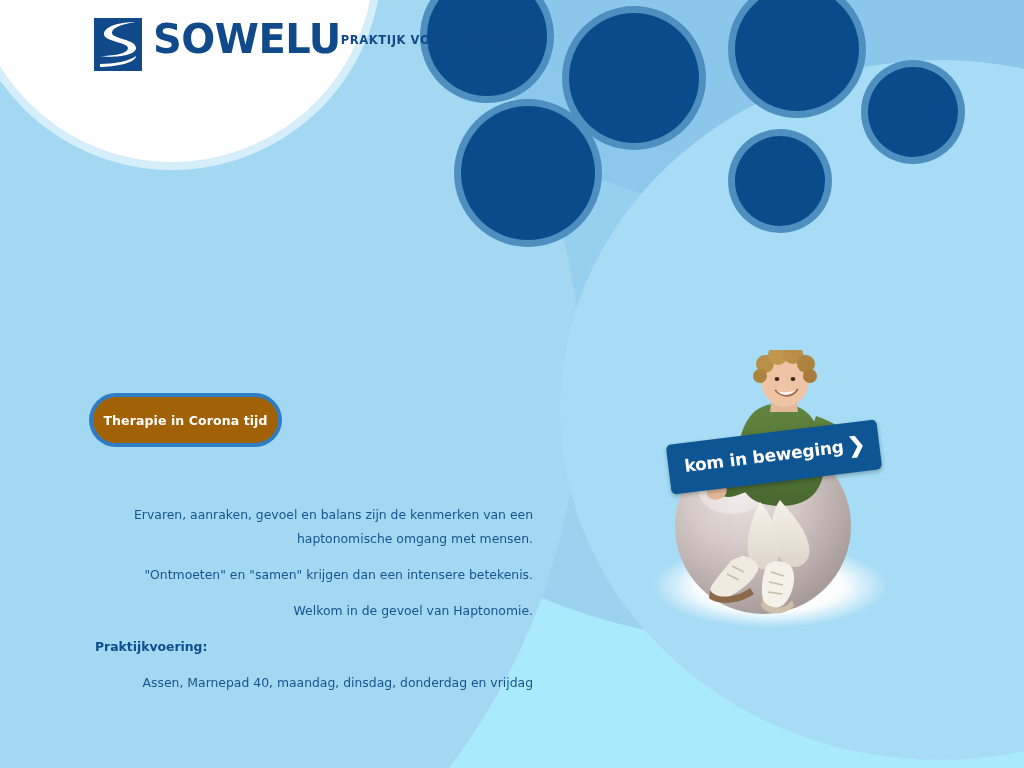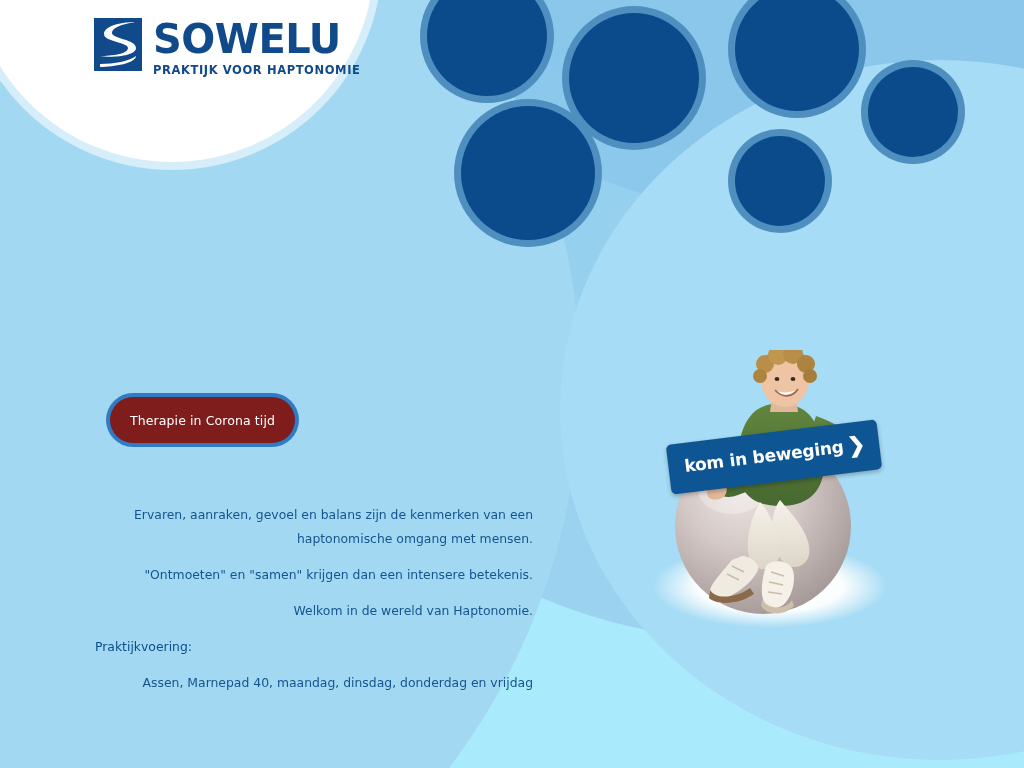--- a/index.html
+++ b/index.html
@@ -131,57 +131,57 @@
     align-items: flex-start;
     gap: 11px;
   }
   .logo-mark {
     width: 48px;
     height: 53px;
     flex: none;
   }
   .logo-words {
     display: flex;
-    flex-direction: column;
+    flex-direction: row;
     padding-top: 1px;
   }
   .logo-name {
     font-family: "DejaVu Sans", sans-serif;
     font-weight: bold;
     font-size: 40px;
     line-height: 40px;
     letter-spacing: -0.5px;
     color: #114a8b;
   }
   .logo-tag {
     font-family: "DejaVu Sans", sans-serif;
     font-weight: bold;
     font-size: 11.5px;
     line-height: 14px;
     letter-spacing: 0.6px;
     color: #114a8b;
-    margin-top: 4px;
+    margin-top: 14px;
     text-align: center;
   }
 
   
   #corona-button {
     position: absolute;
-    left: 110px;
+    left: 93px;
     top: 397px;
     width: 185px;
     height: 46px;
     border: 0;
     padding: 0;
     border-radius: 23px;
-    background: #7f1d1d;
+    background: #a16207;
     box-shadow: 0 0 0 4px #2f7cc4;
     color: #ffffff;
     font-family: "DejaVu Sans", sans-serif;
-    font-weight: normal;
+    font-weight: bold;
     font-size: 12.5px;
     letter-spacing: 0.1px;
     cursor: pointer;
   }
 
   
   #body-copy {
     position: absolute;
     left: 95px;
     top: 503px;
@@ -192,21 +192,21 @@
     line-height: 24px;
   }
   #body-copy p {
     margin: 0 0 12px 0;
   }
   #body-copy p.wide {
     width: 438px;
     text-align: right;
   }
   #body-copy p.heading {
-    font-weight: normal;
+    font-weight: bold;
     color: #0c4e8f;
   }
 
   
   #hero {
     position: absolute;
     left: 620px;
     top: 350px;
     width: 300px;
     height: 290px;
@@ -376,18 +376,18 @@
 
   <div id="banner">
     <div class="banner-plate"></div>
     <span class="banner-text">kom in beweging</span>
     <span class="banner-arrow">❯</span>
   </div>
 
   <div id="body-copy">
       <p class="wide">Ervaren, aanraken, gevoel en balans zijn de kenmerken van een haptonomische omgang met mensen.</p>
       <p class="wide">"Ontmoeten"  en "samen" krijgen dan een intensere betekenis.</p>
-      <p class="wide">Welkom in de wereld van Haptonomie.</p>
+      <p class="wide">Welkom in de gevoel van Haptonomie.</p>
       <p class="heading">Praktijkvoering:</p>
       <p class="wide">Assen, Marnepad 40, maandag, dinsdag, donderdag en vrijdag</p>
     </div>
 
 </div>
 
 </body></html>

